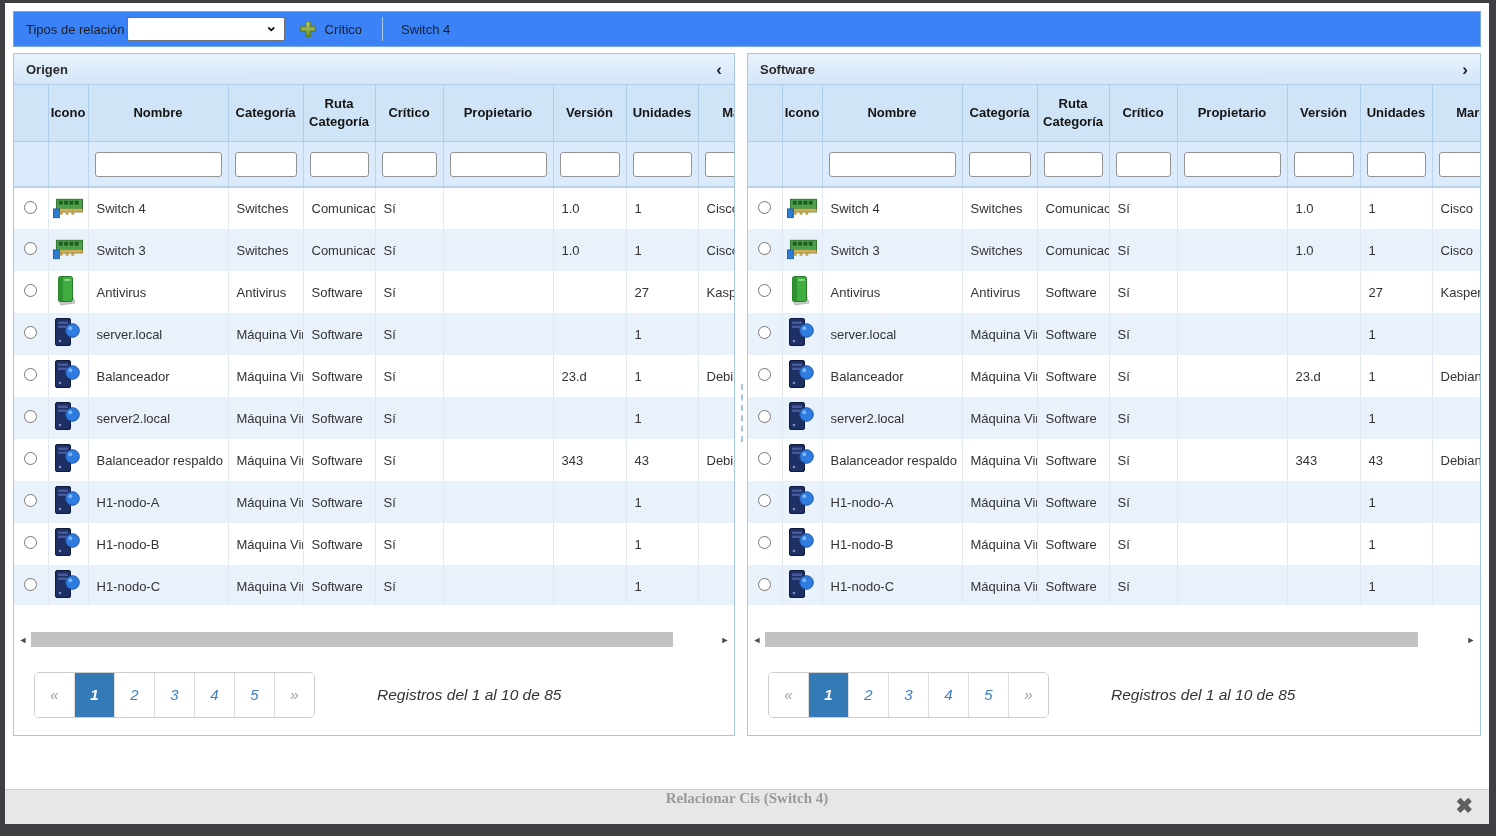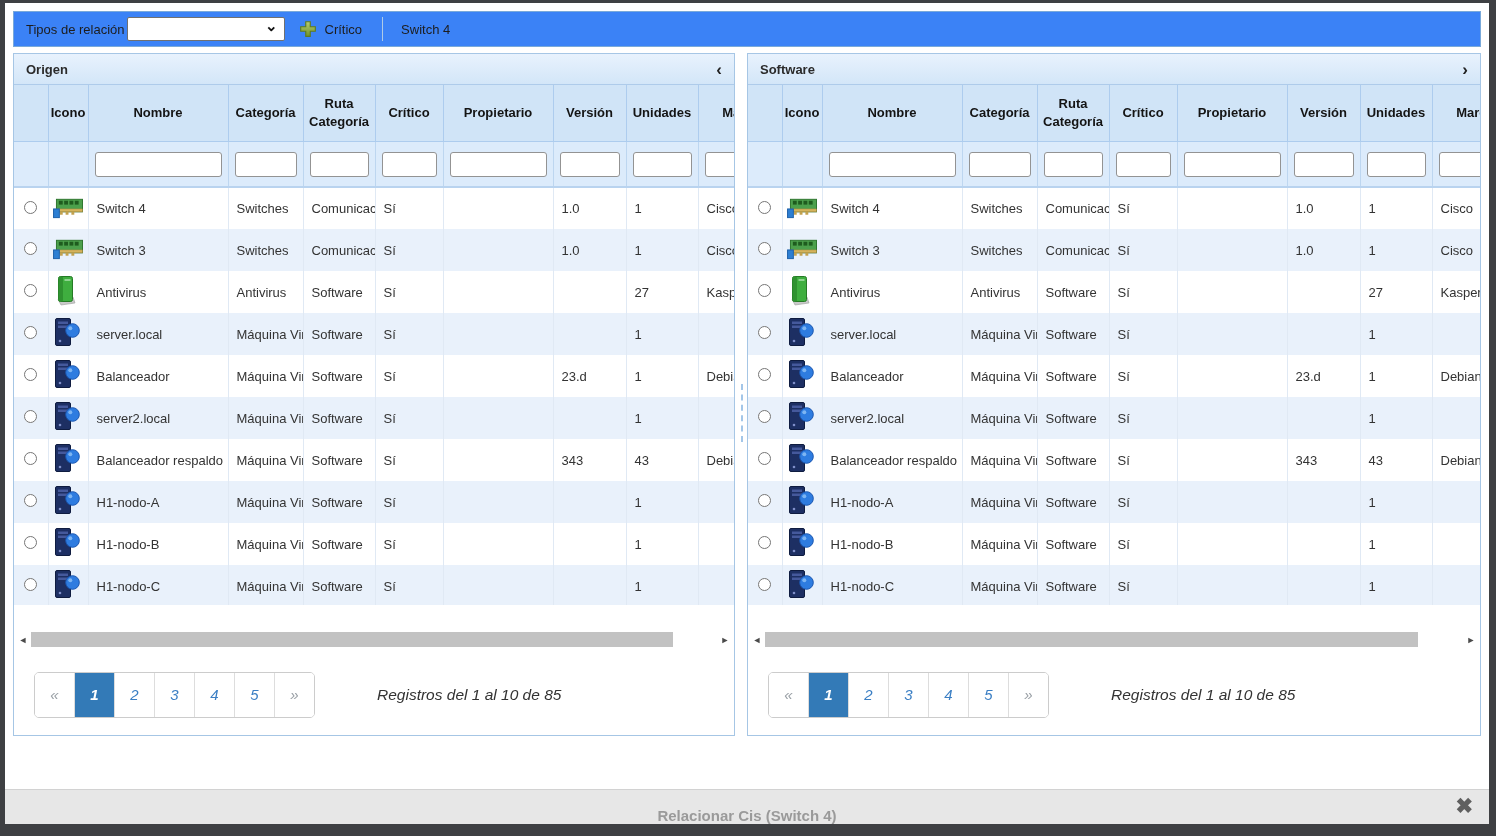--- a/index.html
+++ b/index.html
@@ -97,21 +97,21 @@
   .records{margin-left:62px;font-size:15.5px;font-style:italic;color:#333;}
   
   .resize-handle{
     position:absolute;left:728px;top:331px;height:58px;width:0;
     border-left:2px dashed #a3c6e8;cursor:col-resize;
   }
   
   .footer-bar{
     position:absolute;left:0;right:0;bottom:0;height:34px;
     background:#e7e7e7;border-top:1px solid #d2d2d2;
-    display:flex;align-items:flex-end;justify-content:center;
+    display:flex;align-items:flex-start;justify-content:center;font-family:Liberation Serif, serif;
   }
   .footer-title{font-size:15px;font-weight:bold;color:#9a9a9a;}
   .footer-close{
     position:absolute;right:16px;top:4px;font-size:21px;font-weight:bold;color:#5f5f5f;cursor:pointer;
   }
 </style>
 </head>
 <body>
 
 <div class="dialog">

